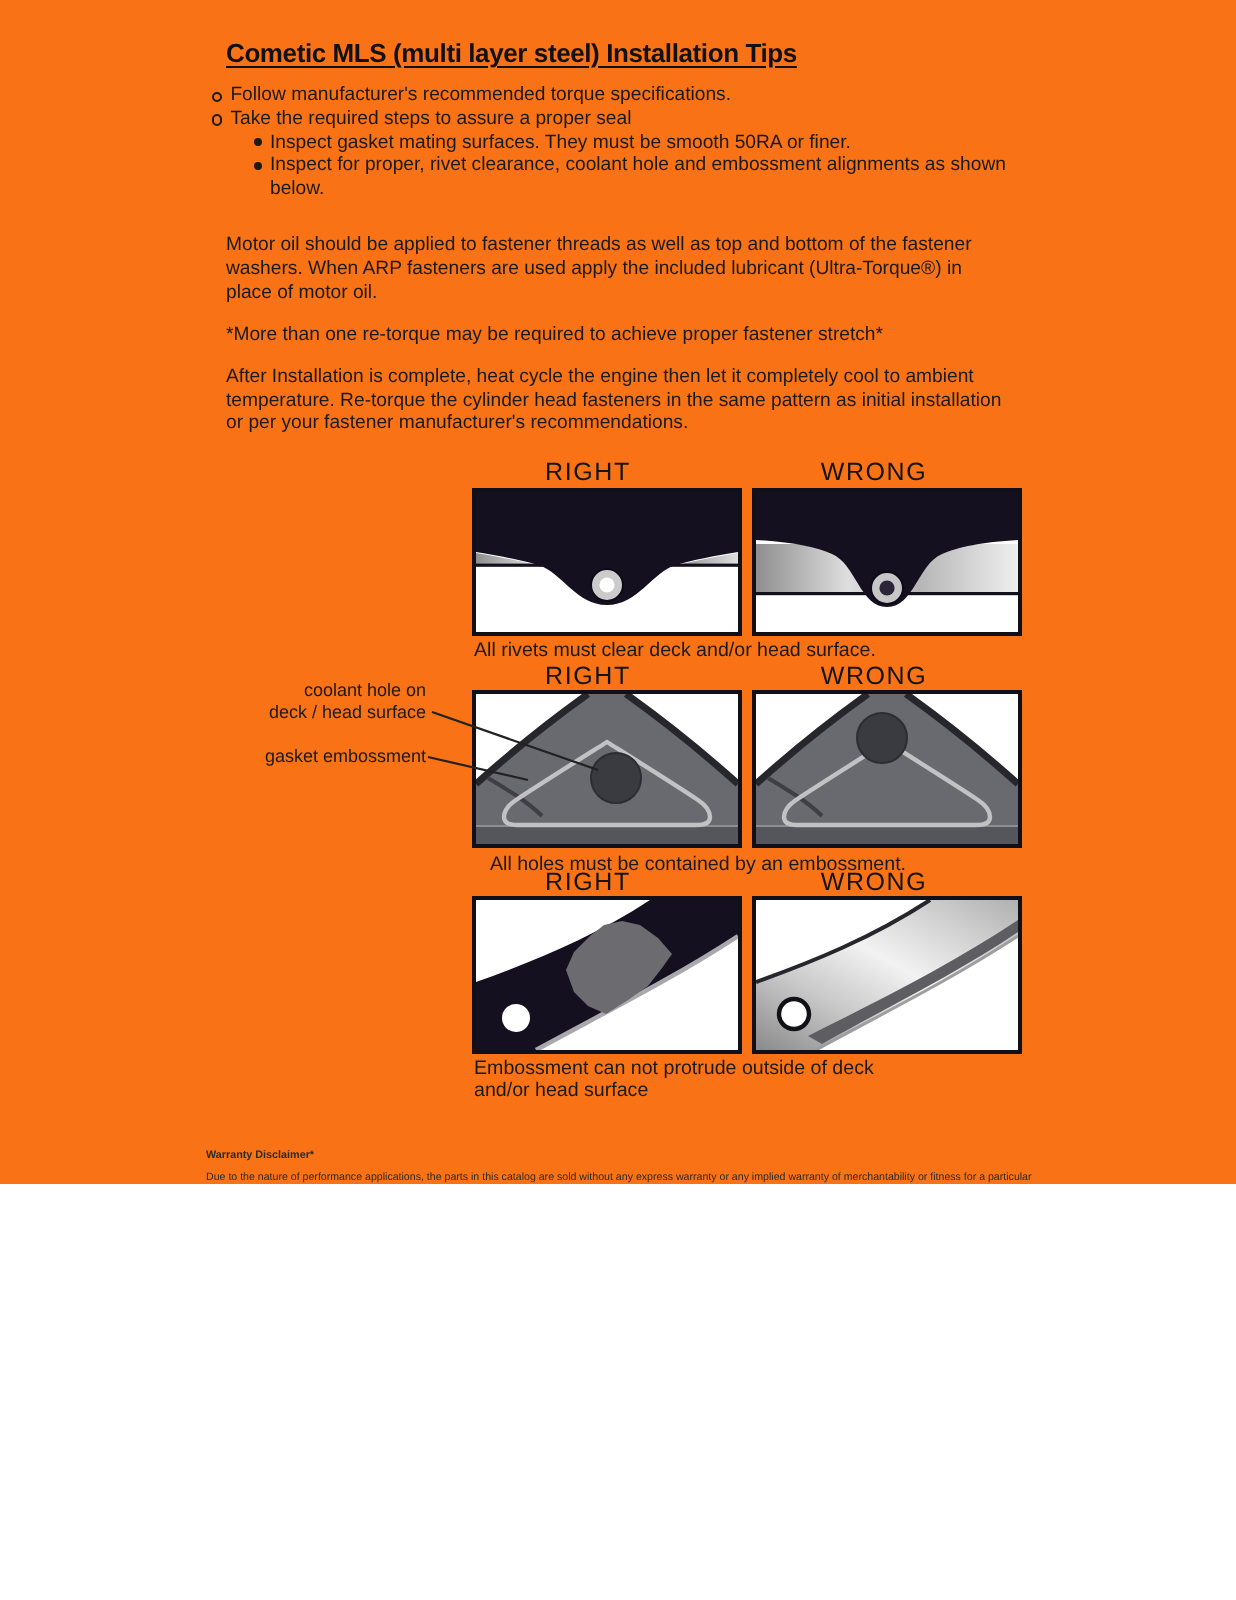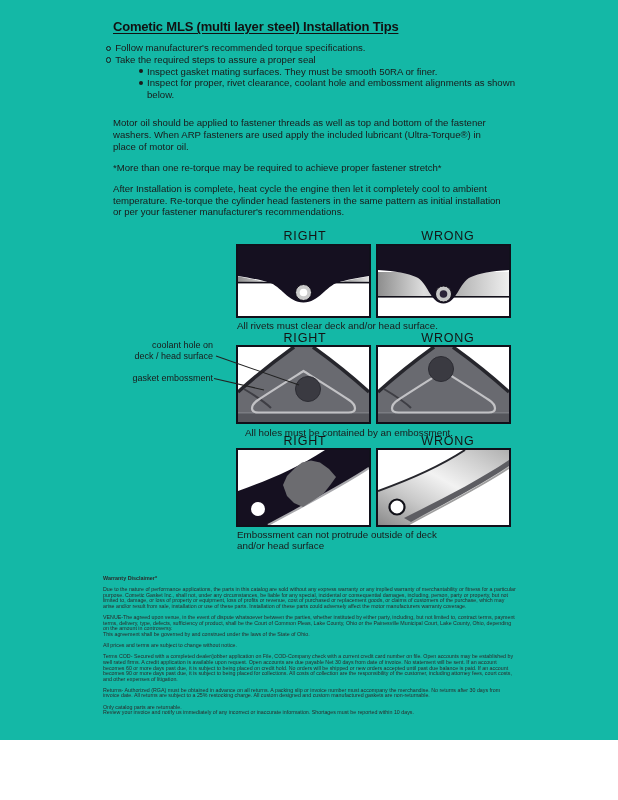--- a/index.html
+++ b/index.html
@@ -1,34 +1,34 @@
 <!DOCTYPE html>
 <html><head>
 <meta charset="utf-8">
 <style>
   html,body{margin:0;padding:0;background:#fff;}
-  .page{position:relative;width:618px;height:740px;background:#14b8a6;overflow:hidden;
+  .page{position:relative;width:618px;height:592px;background:#f97316;overflow:hidden;
         font-family:"Liberation Sans", sans-serif;color:#1a1a1a;}
   .abs{position:absolute;}
 
   .title{left:113px;top:19px;font-size:13px;font-weight:bold;letter-spacing:-0.2px;
          text-decoration:underline;text-underline-offset:2px;color:#111;}
 
   .tips{left:106px;top:42px;font-size:9.6px;line-height:11.8px;width:420px;}
   .tip-row{display:flex;align-items:flex-start;}
-  .tip-row.sub{margin-left:33px;}
+  .tip-row.sub{margin-left:21px;}
   .mk{flex:none;width:4px;height:4px;border-radius:50%;margin:3.6px 4px 0 0;}
   .mk.ring{border:1px solid #1a1a1a;width:3.2px;height:3.2px;}
   .mk.dot{background:#1a1a1a;}
 
   .diesel{left:113px;top:117px;width:402px;font-size:9.6px;line-height:11.9px;}
   .diesel h3{font-size:11.5px;font-weight:bold;margin:0 0 7px 0;color:#111;}
   .diesel p{margin:0 12px 9px 0;}
 
-  .dg-labels{left:243px;width:267px;display:flex;gap:19px;}
+  .dg-labels{left:232px;width:267px;display:flex;gap:19px;}
   .dg-label{width:131px;text-align:center;font-size:12.5px;letter-spacing:0.8px;color:#141414;}
   .dg-panels{left:236px;display:flex;gap:5px;}
   .panel{width:131px;border:2px solid #10101a;background:#fff;font-size:0;line-height:0;}
   .dg-caption{font-size:9.8px;line-height:11px;color:#1a1a1a;}
 
   .ann{font-size:9px;line-height:11px;text-align:right;width:95px;color:#1a1a1a;}
 
   .legal{left:103px;top:576px;width:414px;font-size:5.3px;line-height:5.6px;color:#2b2b2b;}
   .legal .lh{font-weight:bold;font-size:5.4px;margin:0 0 5.6px 0;}
   .legal p{margin:0 0 5.6px 0;}

